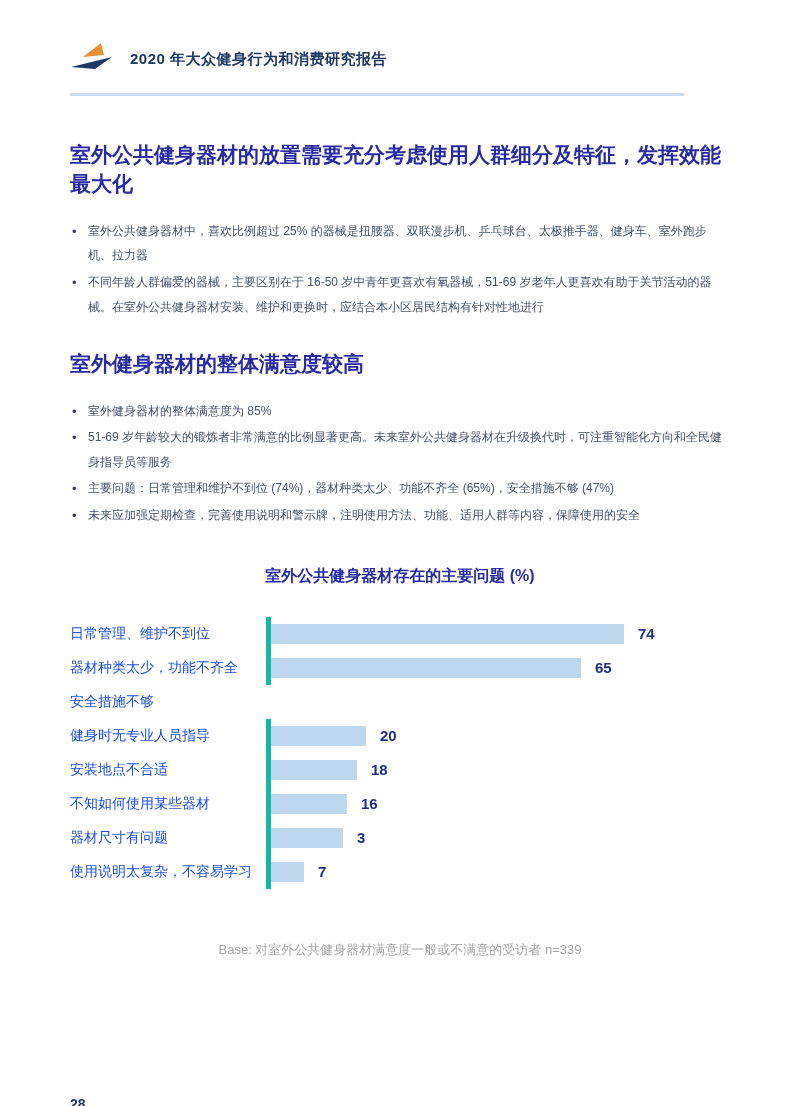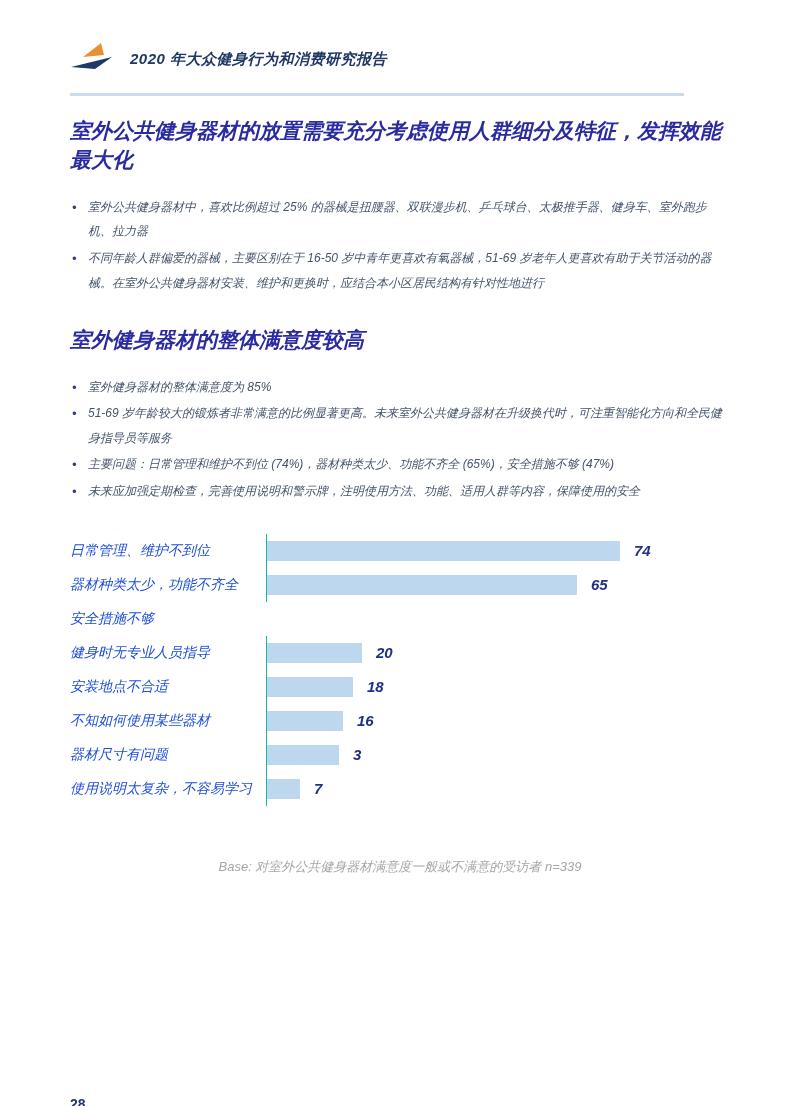--- a/index.html
+++ b/index.html
@@ -3,30 +3,30 @@
 <meta charset="utf-8">
 <style>
   * { margin: 0; padding: 0; box-sizing: border-box; }
   html, body { background: #ffffff; }
   body {
     width: 800px; height: 1106px;
     position: relative;
     font-family: "Liberation Sans", "DejaVu Sans", sans-serif;
     overflow: hidden;
   }
-  .page { padding: 40px 70px 0 70px; font-style: italic; }
+  .page { padding: 40px 70px 0 70px; }
 
   
   .header { display: flex; align-items: center; gap: 14px; }
   .logo { width: 46px; height: 38px; flex: 0 0 auto; }
   .header-title { font-size: 15px; font-weight: 700; color: #1F3864; letter-spacing: 0.5px; }
   .divider { margin-top: 15px; height: 3px; background: #C9DCF0; width: 614px; }
 
   
-  .h1 { margin-top: 20px; font-size: 21px; font-weight: 700; color: #2A2BA0; line-height: 1.4; }
+  .h1 { margin-top: 44px; font-size: 21px; font-weight: 700; color: #2A2BA0; line-height: 1.4; }
   .h2 { margin-top: 30px; font-size: 21px; font-weight: 700; color: #2A2BA0; line-height: 1.4; }
 
   
   ul.bullets { margin-top: 20px; list-style: none; }
   ul.bullets li {
     position: relative;
     padding-left: 18px;
     font-size: 12px;
     color: #44546A;
     line-height: 2.05;
@@ -41,21 +41,21 @@
   }
 
   
   .chart-title { margin-top: 38px; text-align: center; font-size: 16px; font-weight: 700; color: #2A2BA0; }
   .chart { margin-top: 30px; }
   .chart-row { display: flex; align-items: center; height: 34px; }
   .chart-label { width: 196px; flex: 0 0 auto; font-size: 14px; color: #1d4ed8; }
   .chart-bar-area {
     flex: 1 1 auto; align-self: stretch;
     display: flex; align-items: center;
-    border-left: 1px solid #14b8a6;
+    border-left: 5px solid #14b8a6;
     padding-left: 0;
   }
   .chart-bar { height: 20px; background: #BDD7EE; }
   .chart-value { margin-left: 14px; font-size: 15px; font-weight: 700; color: #203087; }
 
   .base-note { margin-top: 52px; text-align: center; font-size: 13px; color: #A6A6A6; }
 
   .page-number {
     position: absolute; left: 70px; top: 1096px;
     font-size: 14px; font-weight: 700; color: #1F3864;
@@ -91,20 +91,21 @@
 
       <li>室外健身器材的整体满意度为 85%</li>
 
       <li>51-69 岁年龄较大的锻炼者非常满意的比例显著更高。未来室外公共健身器材在升级换代时，可注重智能化方向和全民健身指导员等服务</li>
 
       <li>主要问题：日常管理和维护不到位 (74%)，器材种类太少、功能不齐全 (65%)，安全措施不够 (47%)</li>
 
       <li>未来应加强定期检查，完善使用说明和警示牌，注明使用方法、功能、适用人群等内容，保障使用的安全</li>
     </ul>
 
+  <div class="chart-title">室外公共健身器材存在的主要问题 (%)</div>
 
   <div class="chart">
     <div id="chart-rows">
         <div class="chart-row">
           <div class="chart-label">日常管理、维护不到位</div>
           <div class="chart-bar-area">
             <div class="chart-bar" style="width: 353px; background: rgb(189, 215, 238);"></div>
             <div class="chart-value">74</div>
           </div>
         </div>

